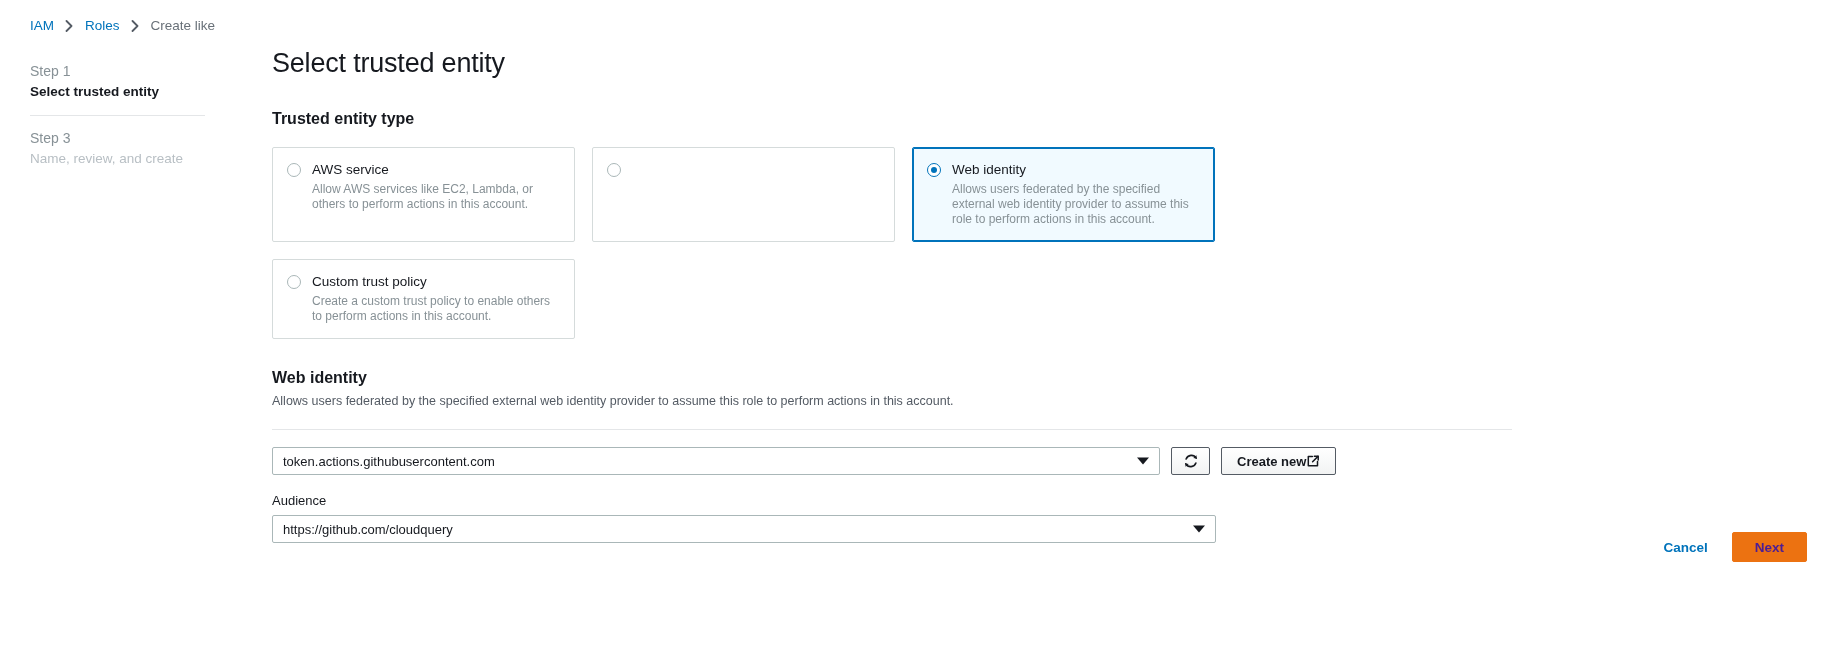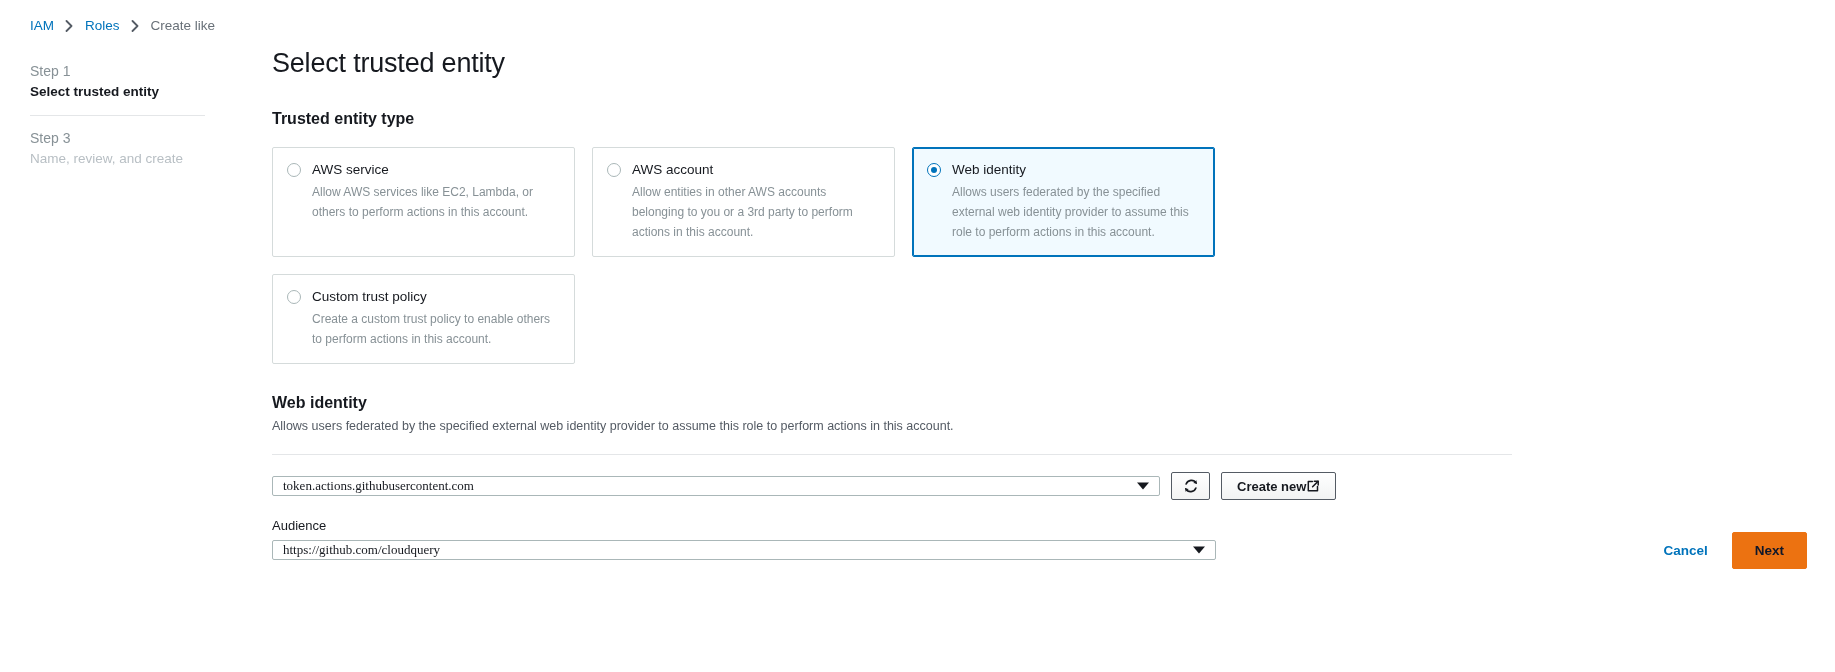--- a/index.html
+++ b/index.html
@@ -70,41 +70,41 @@
   }
   .tile.selected .radio {
     border:1px solid #0073bb; background:#fff;
   }
   .tile.selected .radio::after {
     content:""; position:absolute; left:3px; top:3px;
     width:6px; height:6px; border-radius:50%; background:#0073bb;
   }
   .tile-body { flex:1 1 auto; min-width:0; }
   .tile-label { font-size:13.5px; color:#16191f; line-height:18px; margin-bottom:3px; }
-  .tile-desc  { font-size:12px; color:#879196; line-height:20px; }
+  .tile-desc  { font-size:12px; color:#879196; line-height:15px; }
 
   
   .detail { margin-top: 28px; }
   .detail h3 {
     font-size:16px; font-weight:bold; color:#16191f;
     margin:0 0 4px 0; line-height:22px;
   }
   .detail-desc { font-size:12.5px; color:#545b64; line-height:17px; }
   .rule { border:0; border-top:1px solid #e4e6e8; margin: 19px 0 0 0; width:1240px; }
 
   
   .field { margin-top: 17px; }
   .field-label { font-size:13px; color:#16191f; line-height:18px; margin-bottom:5px; }
   .field-row { display:flex; align-items:center; gap:11px; }
 
   .select {
-    position:relative; height:20px; border:1px solid #aab7b8; border-radius:2px;
+    position:relative; height:28px; border:1px solid #aab7b8; border-radius:2px;
     background:#fff; display:flex; align-items:center;
     padding: 0 30px 0 10px; cursor:pointer;
-    font-size:13px; color:#16191f;font-family:Liberation Serif, serif;
+    font-size:13px; color:#16191f;
   }
   .select.idp { width: 888px; }
   .select.aud { width: 944px; }
   .select .chev {
     position:absolute; right:10px; top:50%; transform:translateY(-50%);
     width:0; height:0; border-left:6px solid transparent;
     border-right:6px solid transparent; border-top:7px solid #16191f;
   }
   .select .value { overflow:hidden; text-overflow:ellipsis; white-space:nowrap; }
 
@@ -124,22 +124,22 @@
     position:absolute; right: 28px; top: 532px;
     display:flex; align-items:center; gap: 20px;
   }
   .btn-cancel {
     background:none; border:none; padding:0 4px; cursor:pointer;
     color:#0073bb; font-size:13.5px; font-weight:bold;
     font-family:"Liberation Sans", sans-serif;
   }
   .btn-primary {
     background:#ec7211; border:1px solid #ec7211; border-radius:2px;
-    color:#0f172a; font-size:13.5px; font-weight:bold;
-    height:37px; padding:0 22px; cursor:pointer;
+    color:#4c1d95; font-size:13.5px; font-weight:bold;
+    height:30px; padding:0 22px; cursor:pointer;
     font-family:"Liberation Sans", sans-serif;
   }
 </style>
 </head>
 <body>
 
 <div class="page">
 
   <nav class="breadcrumb">
     <a class="bc-link">IAM</a>
@@ -179,24 +179,20 @@
       <div class="tile">
         <span class="radio"></span>
         <span class="tile-body">
           <span class="tile-label" style="display:block">AWS service</span>
           <span class="tile-desc" style="display:block">Allow AWS services like EC2, Lambda, or others to perform actions in this account.</span>
         </span>
       </div>
 
       <div class="tile">
         <span class="radio"></span>
-        <span class="tile-body">
-          <span class="tile-label" style="display:block">AWS account</span>
-          <span class="tile-desc" style="display:block">Allow entities in other AWS accounts belonging to you or a 3rd party to perform actions in this account.</span>
-        </span>
       </div>
 
       <div class="tile selected">
         <span class="radio"></span>
         <span class="tile-body">
           <span class="tile-label" style="display:block">Web identity</span>
           <span class="tile-desc" style="display:block">Allows users federated by the specified external web identity provider to assume this role to perform actions in this account.</span>
         </span>
       </div>
 

